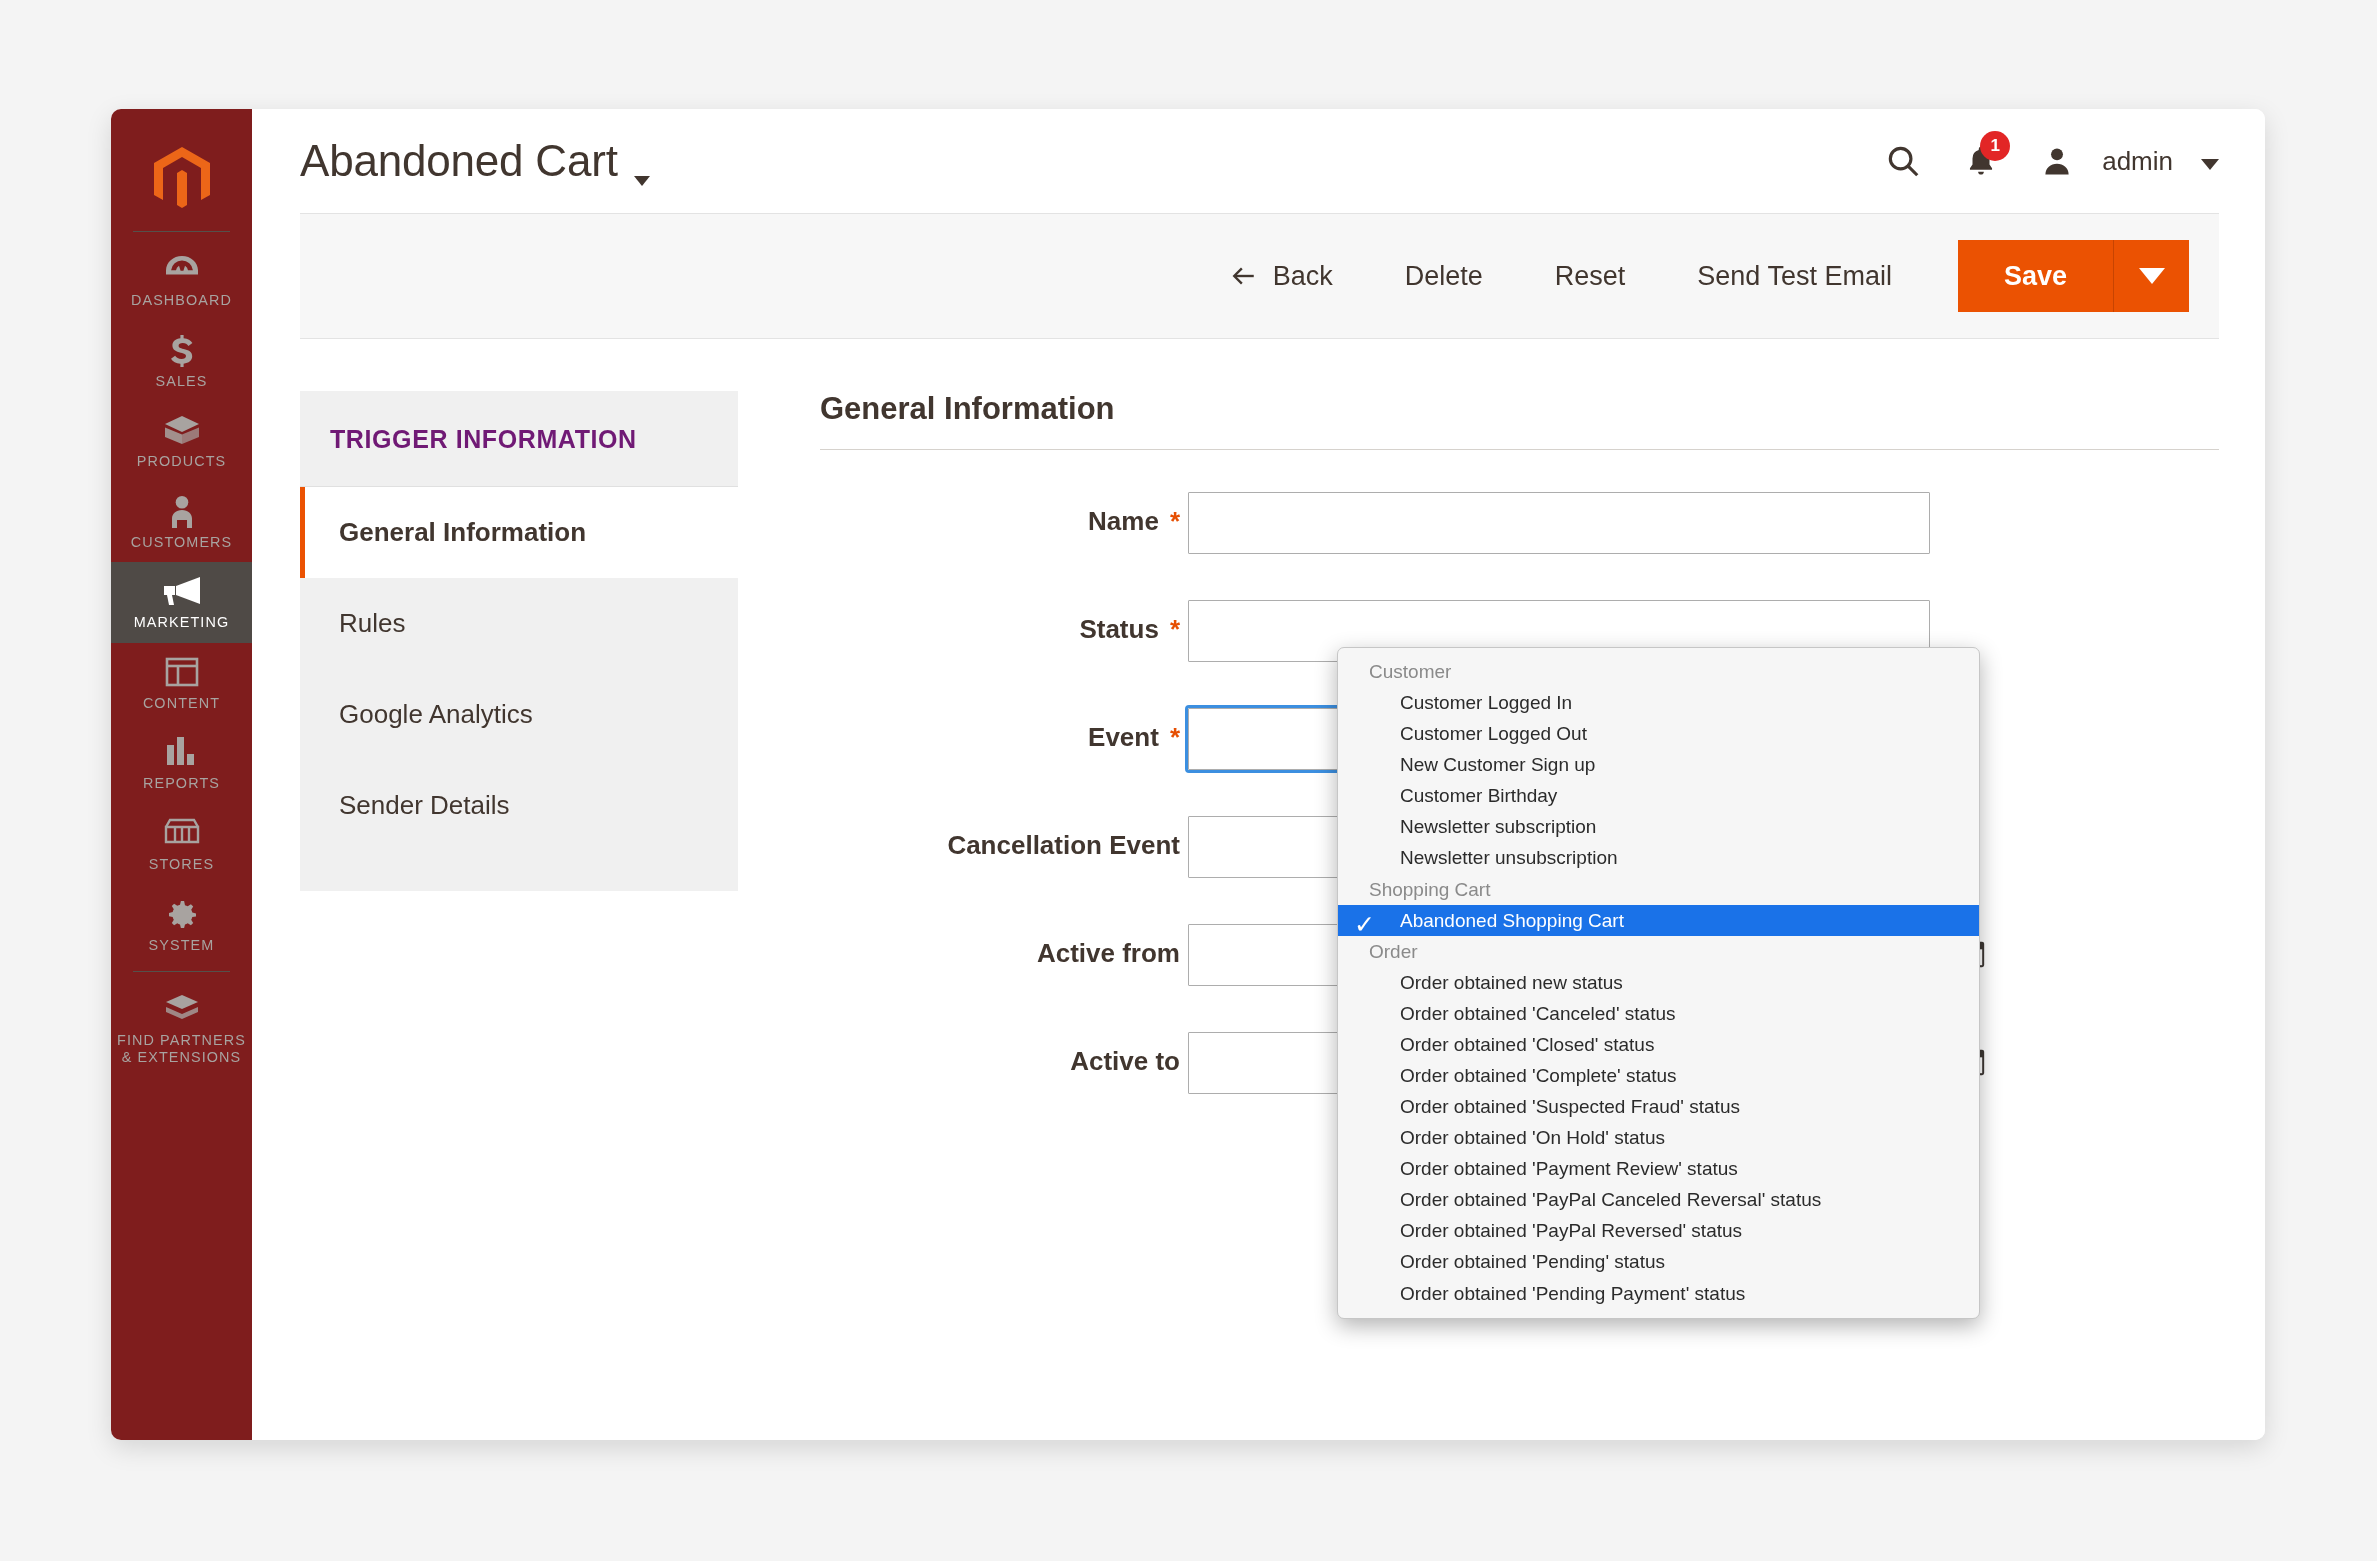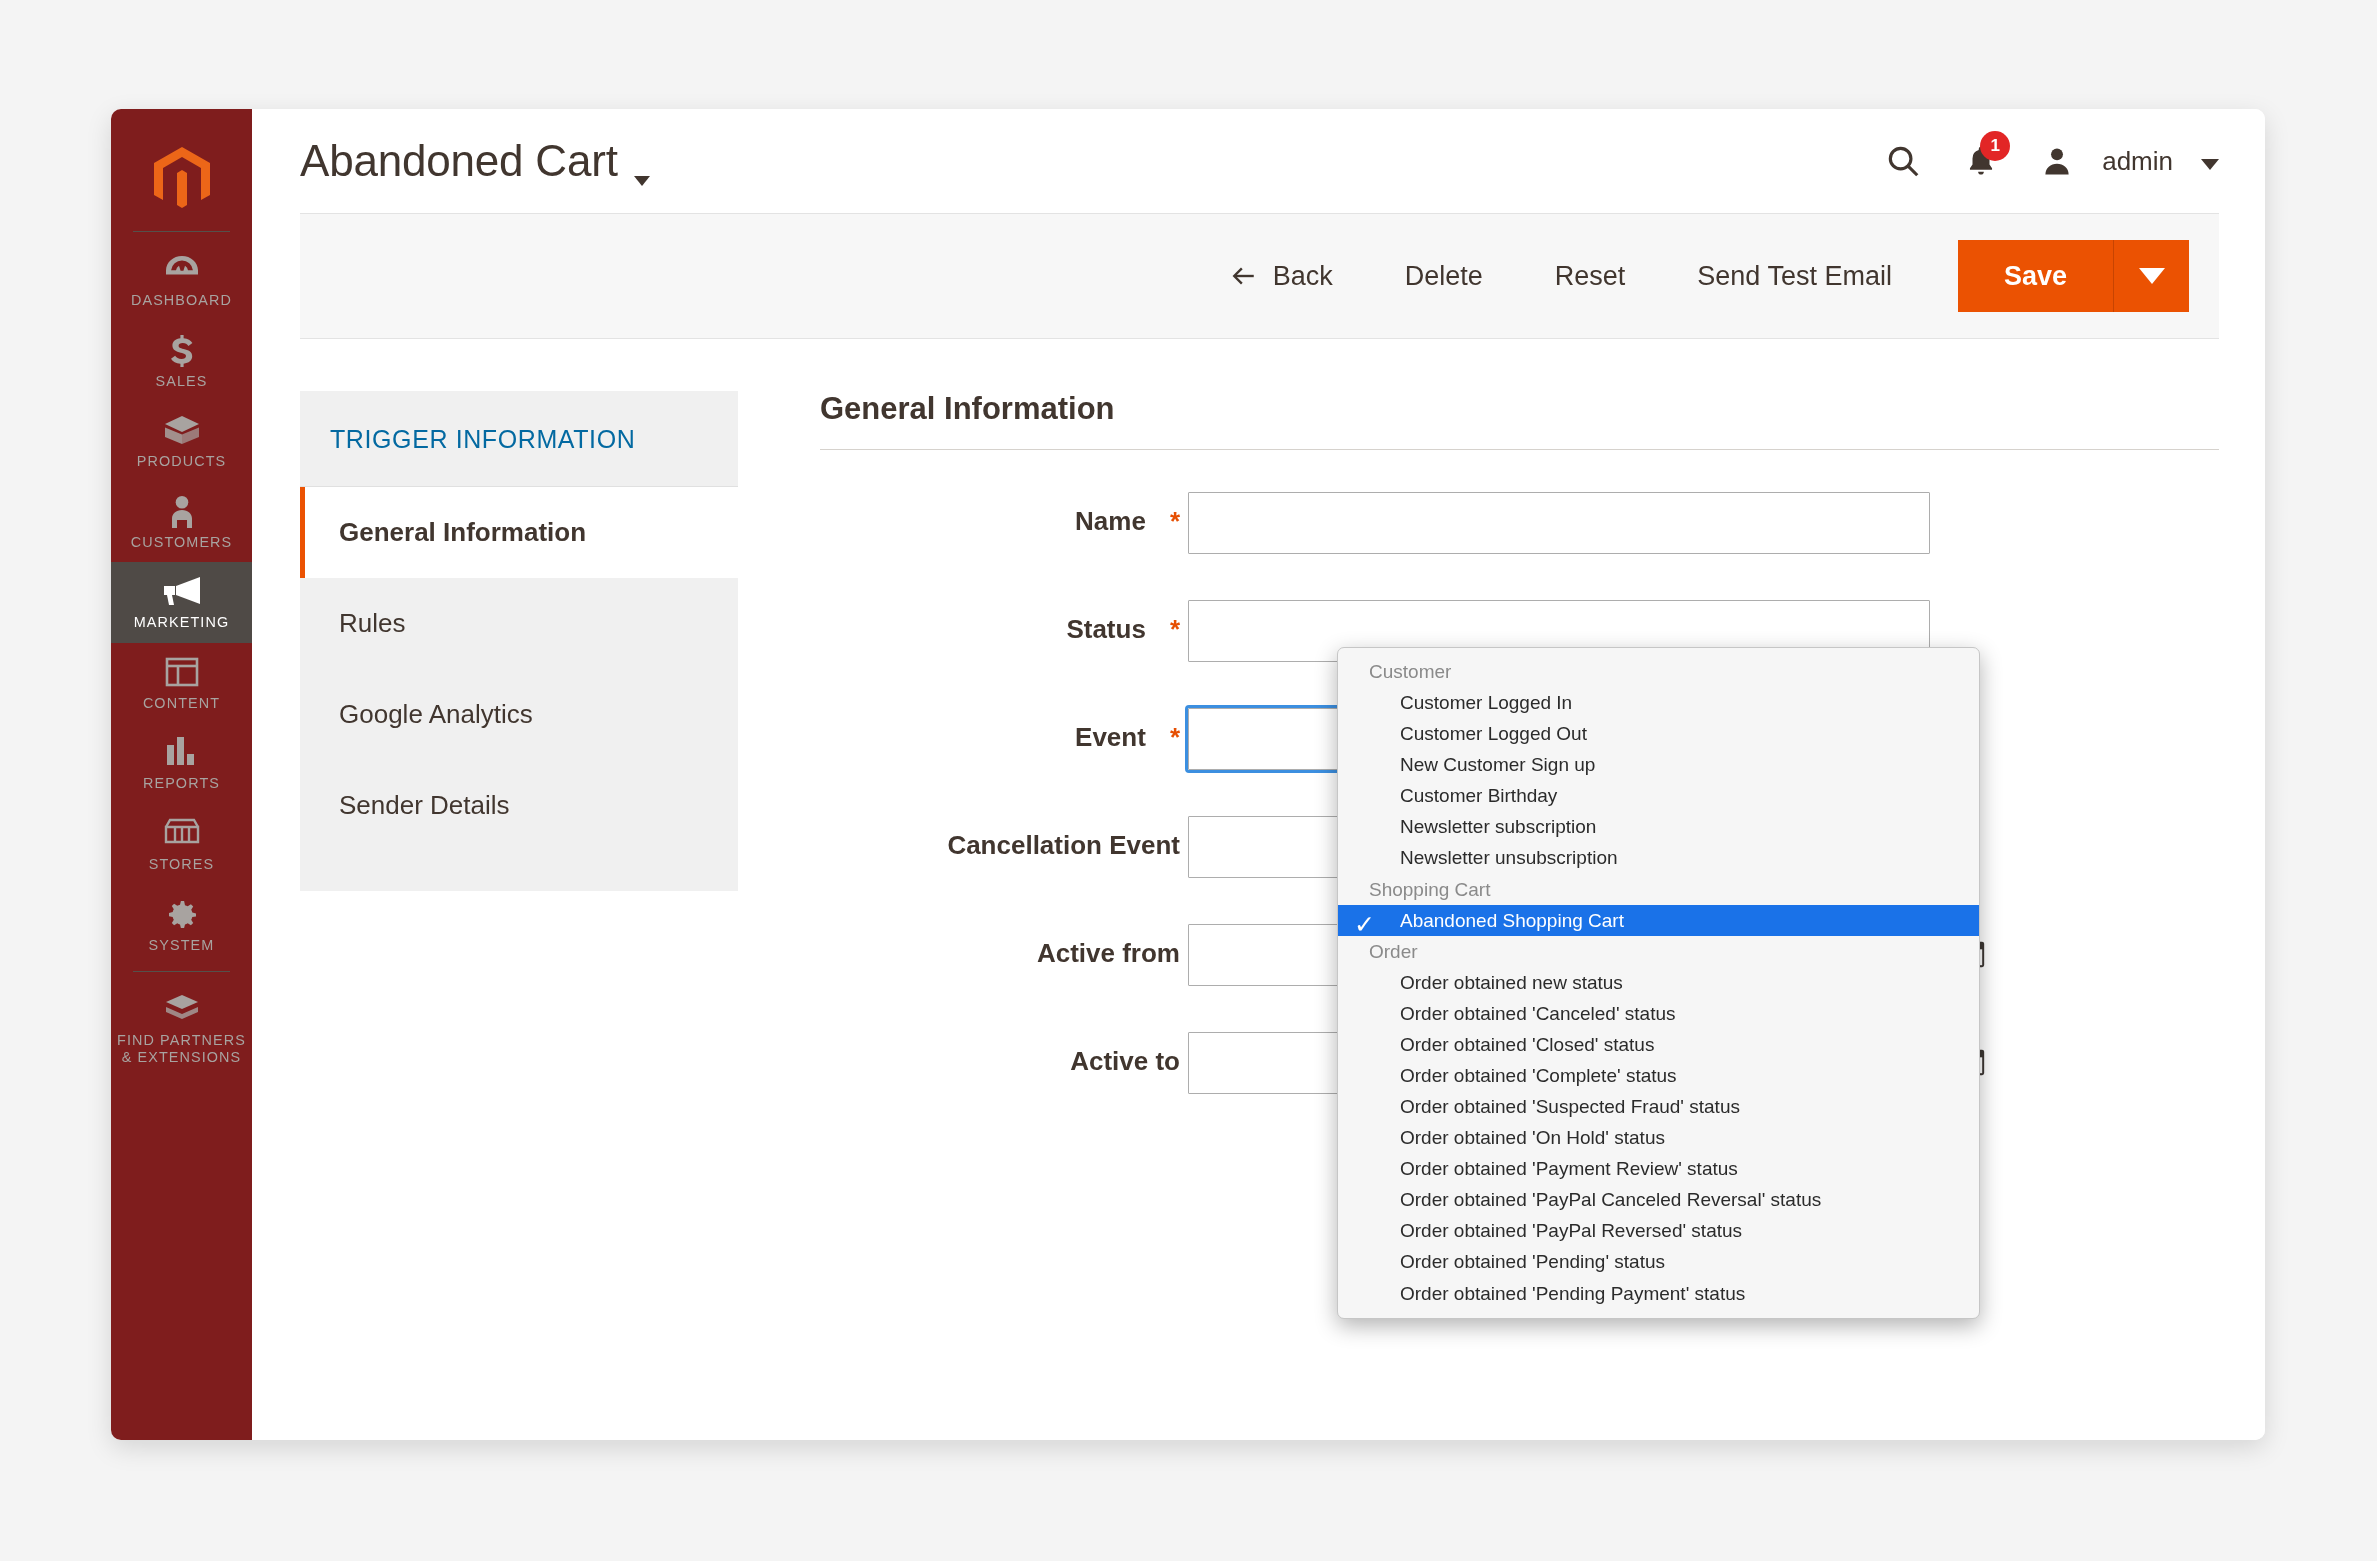--- a/index.html
+++ b/index.html
@@ -114,21 +114,21 @@
   
   .content { display:flex; padding:52px 46px 0 48px; gap:82px; }
 
   
   .sidecard { width:438px; flex:0 0 438px; }
   .sidecard-head {
     background:#f0f0f0; border-bottom:1px solid #e0e0e0;
     padding:34px 30px 32px 30px;
   }
   .sidecard-head span {
-    font-size:25px; font-weight:400; color:#0369a1;
+    font-size:25px; font-weight:700; color:#701a75;
     letter-spacing:0.6px; text-transform:uppercase;
   }
   .sidecard-body { background:#f0f0f0; padding-bottom:40px; }
   .sideitem {
     padding:30px 30px 30px 34px;
     font-size:26px; color:#41362f; cursor:pointer;
     border-left:5px solid transparent;
   }
   .sideitem.active {
     background:#ffffff; border-left:5px solid #eb5202; font-weight:700;
@@ -136,21 +136,21 @@
 
   
   .formarea { flex:1; min-width:0; position:relative; }
   .form-title { font-size:31px; color:#41362f; font-weight:700; padding-bottom:22px; }
   .form-rule { height:1px; background:#d6d2cd; margin-bottom:42px; }
   .frow { display:flex; align-items:flex-start; margin-bottom:46px; }
   .flabel {
     width:368px; flex:0 0 368px; text-align:right;
     font-size:26px; color:#41362f; font-weight:700;
     padding-top:14px; padding-right:8px;
-    display:flex; justify-content:flex-end; align-items:flex-start; gap:24px;
+    display:flex; justify-content:flex-end; align-items:flex-start; gap:11px;
   }
   .req { color:#e64f02; font-size:26px; line-height:1; padding-top:2px; }
   .fctl { flex:1; min-width:0; display:flex; align-items:center; gap:22px; }
   .txtinput {
     width:742px; height:62px;
     border:1px solid #adadad; background:#fff; border-radius:1px;
     font-size:24px; padding:0 14px; font-family:inherit; color:#41362f;
   }
   .selectbox {
     width:742px; height:62px;

